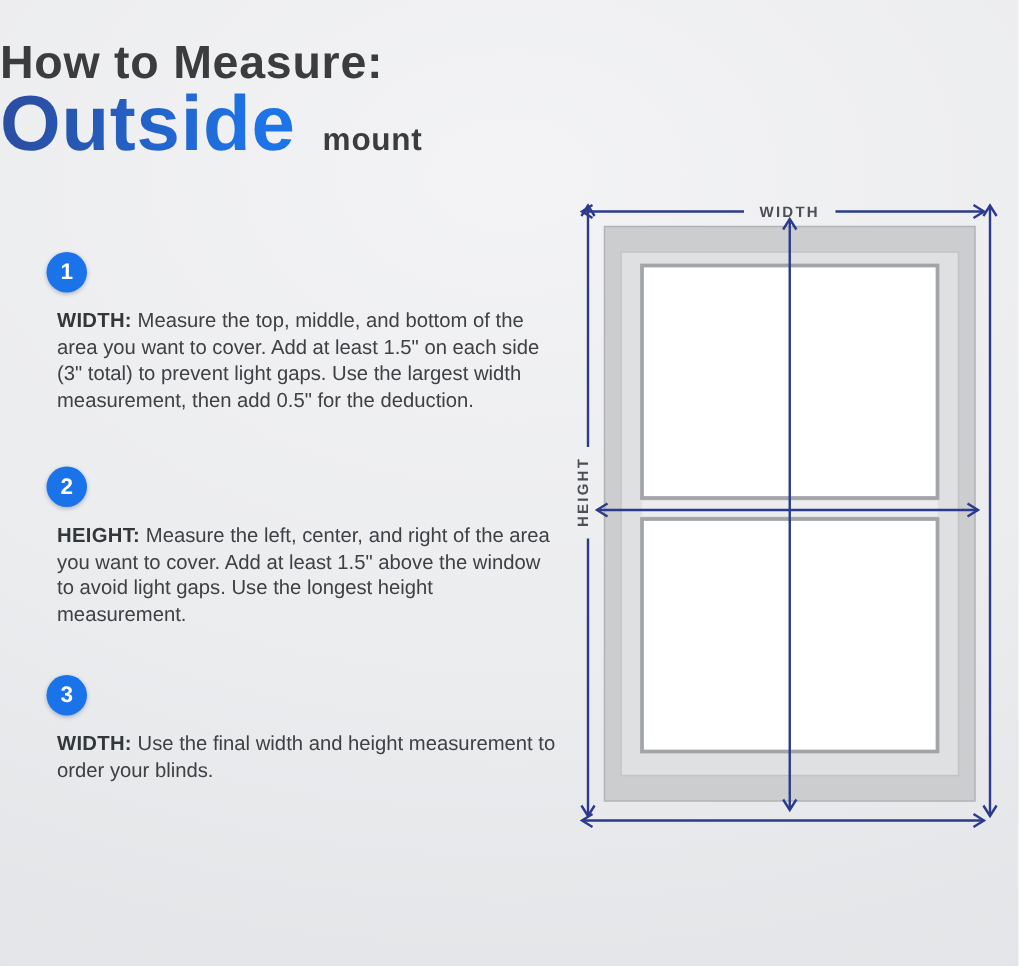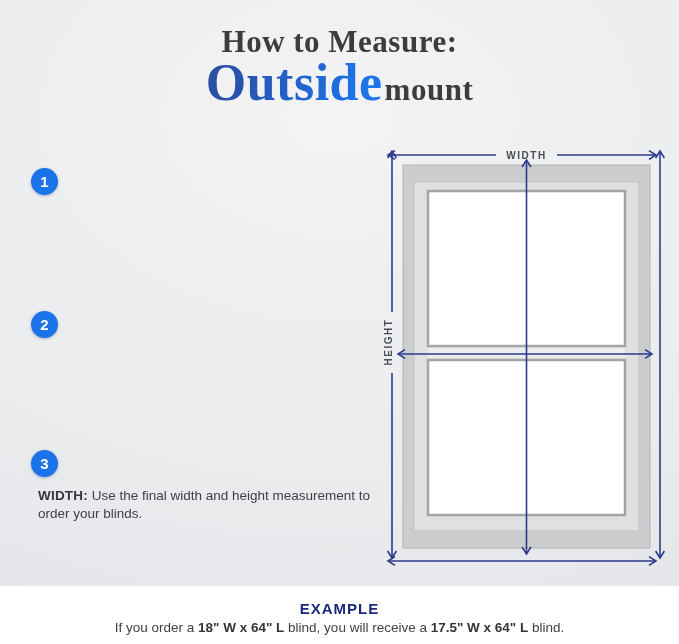--- a/index.html
+++ b/index.html
@@ -6,49 +6,49 @@
   body{
     width:679px;height:644px;
     font-family:"Liberation Sans", sans-serif;
     overflow:hidden;
   }
   .canvas{
     position:relative;width:679px;height:644px;
     background:radial-gradient(130% 95% at 50% 18%, #f3f3f5 0%, #ebecee 55%, #e3e4e7 100%);
   }
   
-  .header{position:absolute;top:24px;left:0;width:100%;text-align:center;font-family:Liberation Serif, serif;}
+  .header{position:absolute;top:24px;left:0;width:100%;}
   .title-line1{
     font-size:31px;font-weight:700;color:#3b3c3e;letter-spacing:.5px;
   }
   .title-line2{margin-top:1px;line-height:44px;}
   .title-highlight{
     font-size:52px;font-weight:800;letter-spacing:.5px;
     background:linear-gradient(100deg,#2a4fa4 10%,#1d74e8 85%);
     -webkit-background-clip:text;background-clip:text;
     -webkit-text-fill-color:transparent;color:transparent;
   }
-  .title-suffix{font-size:31px;font-weight:700;color:#3b3c3e;margin-left:2px;letter-spacing:.5px;}
+  .title-suffix{font-size:21px;font-weight:700;color:#3b3c3e;margin-left:18px;letter-spacing:.5px;}
   
   .step{position:absolute;left:31px;width:340px;}
   .step-1{top:168px}.step-2{top:311px}.step-3{top:450px}
   .num-circle{
     width:27px;height:27px;border-radius:50%;
     background:#1a73e8;color:#ffffff;
     font-size:15px;font-weight:700;
     display:flex;align-items:center;justify-content:center;
     box-shadow:0 1px 3px rgba(40,60,120,.35);
   }
   .step p{
     margin:10px 0 0 7px;
     font-size:13.5px;line-height:1.3;color:#3e4144;
   }
   .step p strong{font-weight:700;color:#343739;letter-spacing:.2px;}
   
-  .diagram{position:absolute;left:375px;top:132px;width:300px;height:445px;}
+  .diagram{position:absolute;left:375px;top:118px;width:300px;height:445px;}
   .diagram svg{display:block;}
   .meas-line{stroke:#2b3a8c;stroke-width:1.6;fill:none;}
   .meas-label{
     font-family:"Liberation Sans", sans-serif;
     font-size:10px;font-weight:700;fill:#4b4f55;letter-spacing:1.5px;
   }
   
   .example{
     position:absolute;left:0;top:586px;width:100%;height:58px;
     background:#ffffff;text-align:center;
@@ -66,24 +66,26 @@
 
   <div class="header">
     <div class="title-line1">How to Measure:</div>
     <div class="title-line2">
       <span class="title-highlight">Outside</span><span class="title-suffix">mount</span>
     </div>
   </div>
 
   <div class="step step-1">
     <div class="num-circle">1</div>
+    <p><strong>WIDTH:</strong> <span>Measure the top, middle, and bottom of the area you want to cover. Add at least 1.5" on each side (3" total) to prevent light gaps. Use the largest width measurement, then add 0.5" for the deduction.</span></p>
   </div>
 
   <div class="step step-2">
     <div class="num-circle">2</div>
+    <p><strong>HEIGHT:</strong> <span>Measure the left, center, and right of the area you want to cover. Add at least 1.5" above the window to avoid light gaps. Use the longest height measurement.</span></p>
   </div>
 
   <div class="step step-3">
     <div class="num-circle">3</div>
     <p><strong>WIDTH:</strong> <span>Use the final width and height measurement to order your blinds.</span></p>
   </div>
 
   <div class="diagram">
     <svg width="300" height="445" viewBox="0 0 300 445" xmlns="http://www.w3.org/2000/svg">
 
@@ -130,18 +132,14 @@
       </g>
 
       <g class="meas-line">
         <path d="M23,222 H277"></path>
         <path d="M30,217.6 L23,222 L30,226.4"></path>
         <path d="M270,217.6 L277,222 L270,226.4"></path>
       </g>
     </svg>
   </div>
 
-  <div class="example">
-    <div class="example-heading">EXAMPLE</div>
-    <div class="example-line"><span>If you order a </span><b>18" W x 64" L</b><span> blind, you will receive a </span><b>17.5" W x 64" L</b><span> blind.</span></div>
-  </div>
 
 </div>
 
 </body></html>

